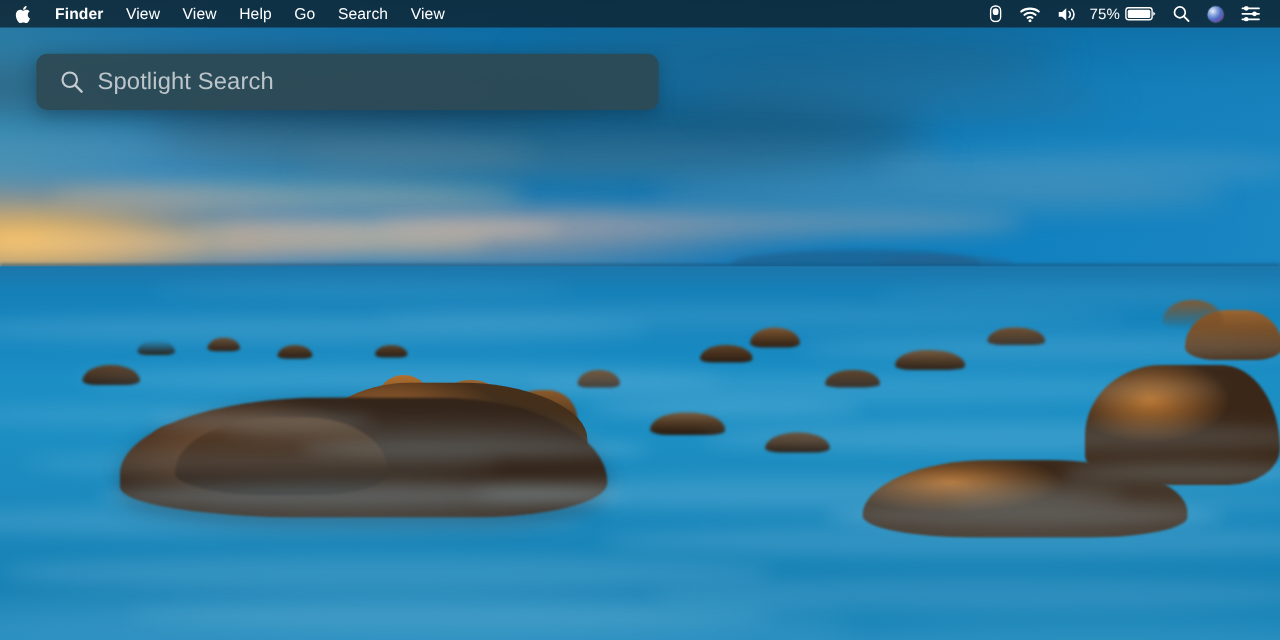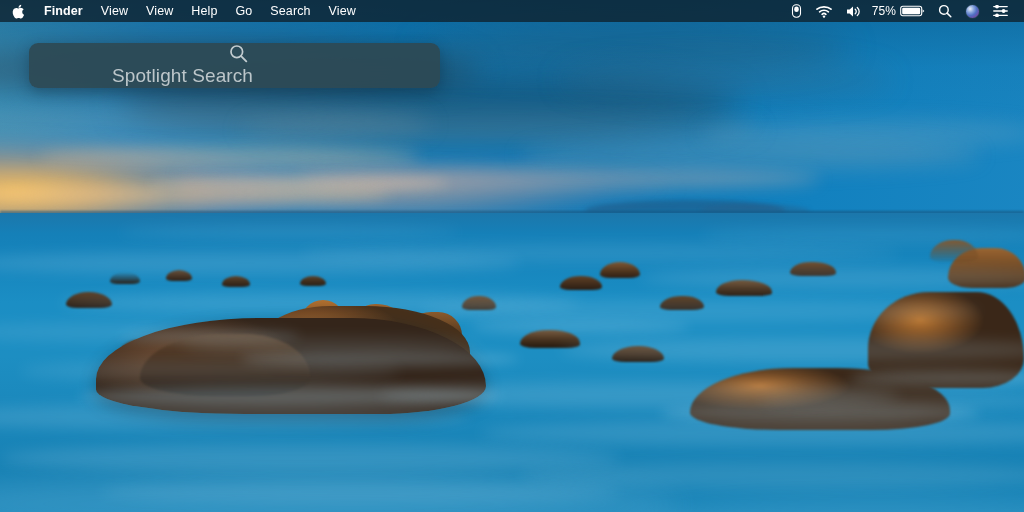--- a/index.html
+++ b/index.html
@@ -429,29 +429,28 @@
     background:
       radial-gradient(circle at 32% 30%, #e8eef8 0%, #8aa6dd 28%, #4f6fc4 52%, #6b4ea8 74%, #3b3f86 100%);
     box-shadow: 0 0 1px rgba(255,255,255,.5);
   }
 
   
   .spotlight {
     position: absolute;
     left: 29px;
     top: 43px;
-    width: 411px;
+    width: 498px;
     height: 45px;
     background: rgba(45,73,84,0.93);
     border-radius: 9px;
     display: flex;
     align-items: center;
     box-shadow: 0 4px 14px rgba(8,32,46,0.34);
     z-index: 30;
-    flex-direction: column;
   }
   .spotlight-icon {
     width: 20px;
     height: 20px;
     margin-left: 18px;
     margin-right: 11px;
     flex: 0 0 auto;
     display: flex;
     align-items: center;
     justify-content: center;

